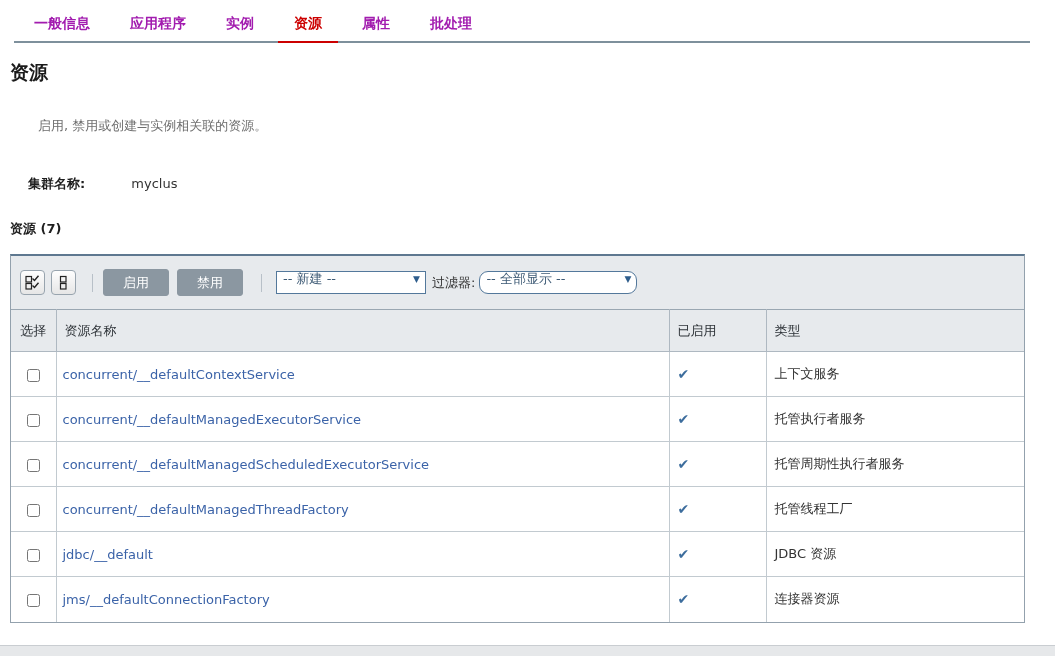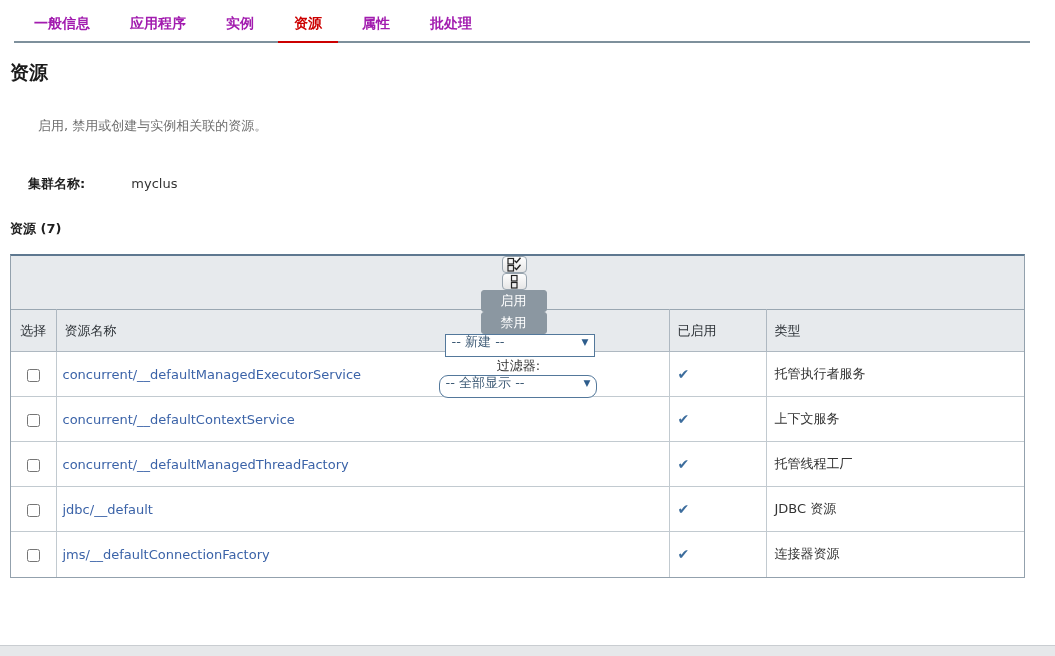--- a/index.html
+++ b/index.html
@@ -48,21 +48,20 @@
     width: 1015px;
     border: 1px solid #93A1AD;
     border-top: 2px solid #5E7890;
     background: #ffffff;
   }
   .toolbar {
     height: 53px;
     background: #E7EAED;
     display: flex; align-items: center;
     padding: 0 9px;
-    flex-direction: column;
   }
   .mini-btn {
     width: 25px; height: 25px;
     border: 1px solid #98A4AE; border-radius: 4px;
     background: linear-gradient(#FEFEFE, #E6E6E6);
     display: inline-flex; align-items: center; justify-content: center;
     margin-right: 6px; padding: 0; cursor: pointer;
   }
   .vsep {
     display: inline-block; width: 1px; height: 18px;
@@ -167,29 +166,35 @@
       <tr>
         <th class="col-select">选择</th>
         <th>资源名称</th>
         <th class="col-enabled">已启用</th>
         <th class="col-type">类型</th>
       </tr>
     </thead>
     <tbody id="rows-body">
         <tr>
     <td><input type="checkbox" class="row-checkbox" style=""></td>
+    <td class="name-cell"><a class="res-link">concurrent/__defaultContextService</a></td>
+    <td><span class="check-mark">✔</span></td>
+    <td><span>上下文服务</span></td>
+  </tr>
+        <tr>
+    <td><input type="checkbox" class="row-checkbox" style=""></td>
     <td class="name-cell"><a class="res-link">concurrent/__defaultManagedExecutorService</a></td>
     <td><span class="check-mark">✔</span></td>
     <td><span>托管执行者服务</span></td>
   </tr>
         <tr>
     <td><input type="checkbox" class="row-checkbox" style=""></td>
-    <td class="name-cell"><a class="res-link">concurrent/__defaultContextService</a></td>
-    <td><span class="check-mark">✔</span></td>
-    <td><span>上下文服务</span></td>
+    <td class="name-cell"><a class="res-link">concurrent/__defaultManagedScheduledExecutorService</a></td>
+    <td><span class="check-mark">✔</span></td>
+    <td><span>托管周期性执行者服务</span></td>
   </tr>
         <tr>
     <td><input type="checkbox" class="row-checkbox" style=""></td>
     <td class="name-cell"><a class="res-link">concurrent/__defaultManagedThreadFactory</a></td>
     <td><span class="check-mark">✔</span></td>
     <td><span>托管线程工厂</span></td>
   </tr>
         <tr>
     <td><input type="checkbox" class="row-checkbox" style=""></td>
     <td class="name-cell"><a class="res-link">jdbc/__default</a></td>

